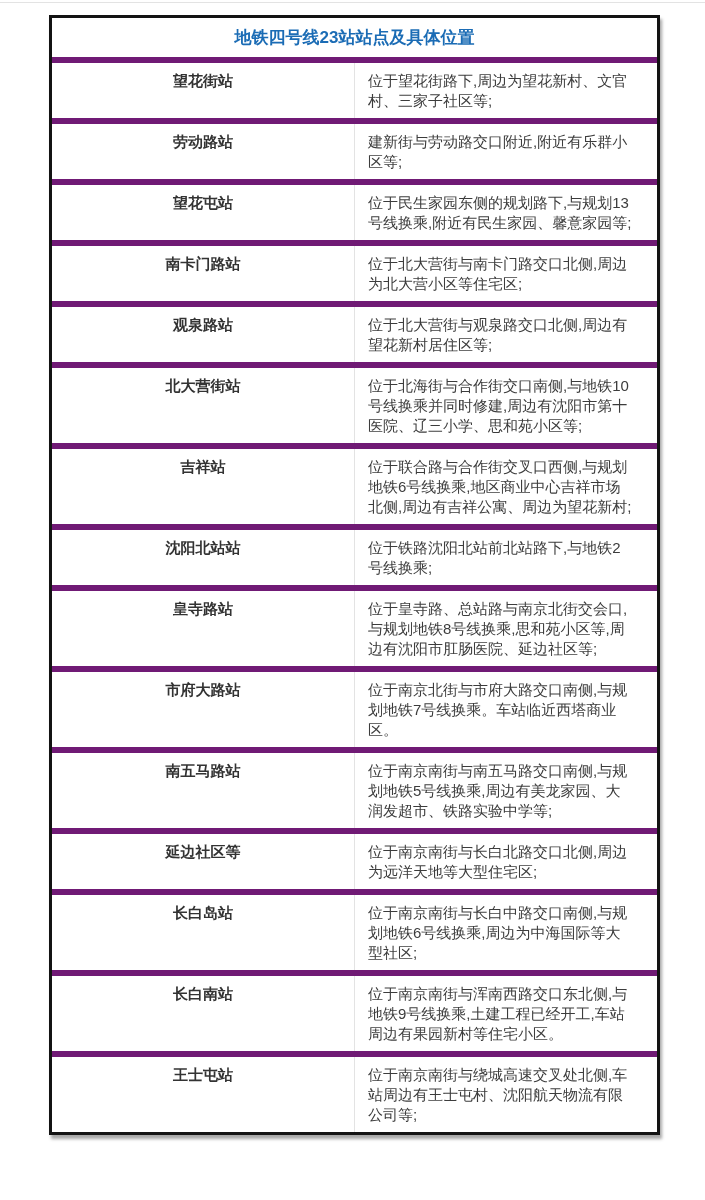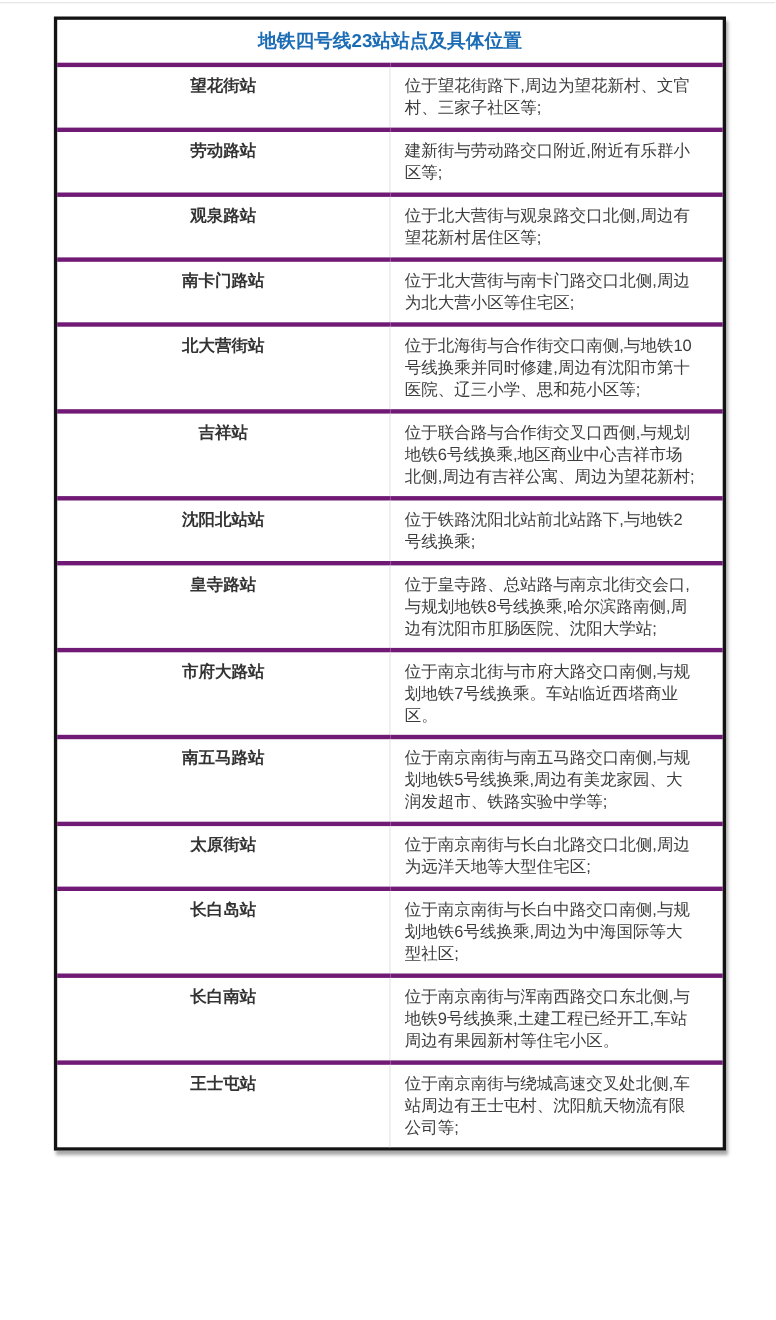--- a/index.html
+++ b/index.html
@@ -38,21 +38,21 @@
   }
   td.title-cell {
     text-align: center;
     font-weight: bold;
     font-size: 17px;
     color: #1b6cb5;
     padding: 10px 6px 9px 6px;
     line-height: 20px;
   }
   tr.station-row td {
-    border-top: 4px solid #701a75;
+    border-top: 6px solid #701a75;
     vertical-align: top;
     margin-left: 12px;
   }
   td.station-cell {
     width: 165px;
     text-align: center;
     font-weight: bold;
     font-size: 15px;
     color: #333333;
     padding: 8px 6px 7px 6px;
@@ -80,53 +80,57 @@
         </tr>
       <tr class="station-row">
             <td class="station-cell">望花街站</td>
             <td class="desc-cell">位于望花街路下,周边为望花新村、文官村、三家子社区等;</td>
           </tr>
           <tr class="station-row">
             <td class="station-cell">劳动路站</td>
             <td class="desc-cell">建新街与劳动路交口附近,附近有乐群小区等;</td>
           </tr>
           <tr class="station-row">
-            <td class="station-cell">观泉路站</td>
-            <td class="desc-cell">位于北大营街与观泉路交口北侧,周边有望花新村居住区等;</td>
+            <td class="station-cell">望花屯站</td>
+            <td class="desc-cell">位于民生家园东侧的规划路下,与规划13号线换乘,附近有民生家园、馨意家园等;</td>
           </tr>
           <tr class="station-row">
             <td class="station-cell">南卡门路站</td>
             <td class="desc-cell">位于北大营街与南卡门路交口北侧,周边为北大营小区等住宅区;</td>
+          </tr>
+          <tr class="station-row">
+            <td class="station-cell">观泉路站</td>
+            <td class="desc-cell">位于北大营街与观泉路交口北侧,周边有望花新村居住区等;</td>
           </tr>
           <tr class="station-row">
             <td class="station-cell">北大营街站</td>
             <td class="desc-cell">位于北海街与合作街交口南侧,与地铁10号线换乘并同时修建,周边有沈阳市第十医院、辽三小学、思和苑小区等;</td>
           </tr>
           <tr class="station-row">
             <td class="station-cell">吉祥站</td>
             <td class="desc-cell">位于联合路与合作街交叉口西侧,与规划地铁6号线换乘,地区商业中心吉祥市场北侧,周边有吉祥公寓、周边为望花新村;</td>
           </tr>
           <tr class="station-row">
             <td class="station-cell">沈阳北站站</td>
             <td class="desc-cell">位于铁路沈阳北站前北站路下,与地铁2号线换乘;</td>
           </tr>
           <tr class="station-row">
             <td class="station-cell">皇寺路站</td>
-            <td class="desc-cell">位于皇寺路、总站路与南京北街交会口,与规划地铁8号线换乘,哈尔滨路南侧,周边有沈阳市肛肠医院、沈阳大学站;</td>
+            <td class="desc-cell">位于皇寺路、总站路与南京北街交会口,与规划地铁8号线换乘,思和苑小区等,周边有沈阳市肛肠医院、延边社区等;</td>
           </tr>
           <tr class="station-row">
             <td class="station-cell">市府大路站</td>
             <td class="desc-cell">位于南京北街与市府大路交口南侧,与规划地铁7号线换乘。车站临近西塔商业区。</td>
           </tr>
           <tr class="station-row">
             <td class="station-cell">南五马路站</td>
             <td class="desc-cell">位于南京南街与南五马路交口南侧,与规划地铁5号线换乘,周边有美龙家园、大润发超市、铁路实验中学等;</td>
           </tr>
           <tr class="station-row">
-            <td class="station-cell">太原街站</td>
+            <td class="station-cell">延边社区等</td>
             <td class="desc-cell">位于南京南街与长白北路交口北侧,周边为远洋天地等大型住宅区;</td>
           </tr>
           <tr class="station-row">
             <td class="station-cell">长白岛站</td>
             <td class="desc-cell">位于南京南街与长白中路交口南侧,与规划地铁6号线换乘,周边为中海国际等大型社区;</td>
           </tr>
           <tr class="station-row">
             <td class="station-cell">长白南站</td>
             <td class="desc-cell">位于南京南街与浑南西路交口东北侧,与地铁9号线换乘,土建工程已经开工,车站周边有果园新村等住宅小区。</td>
           </tr>

